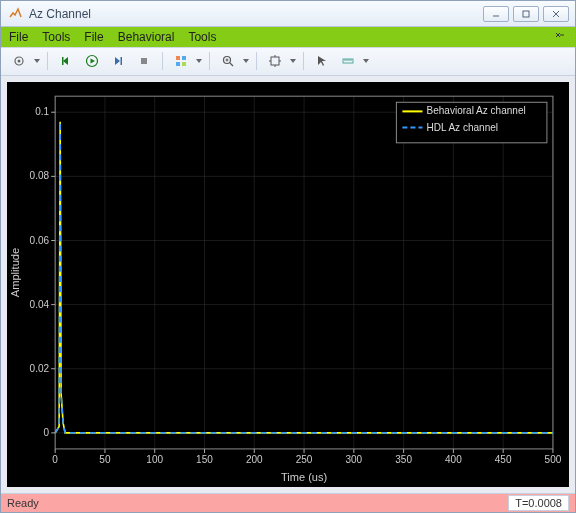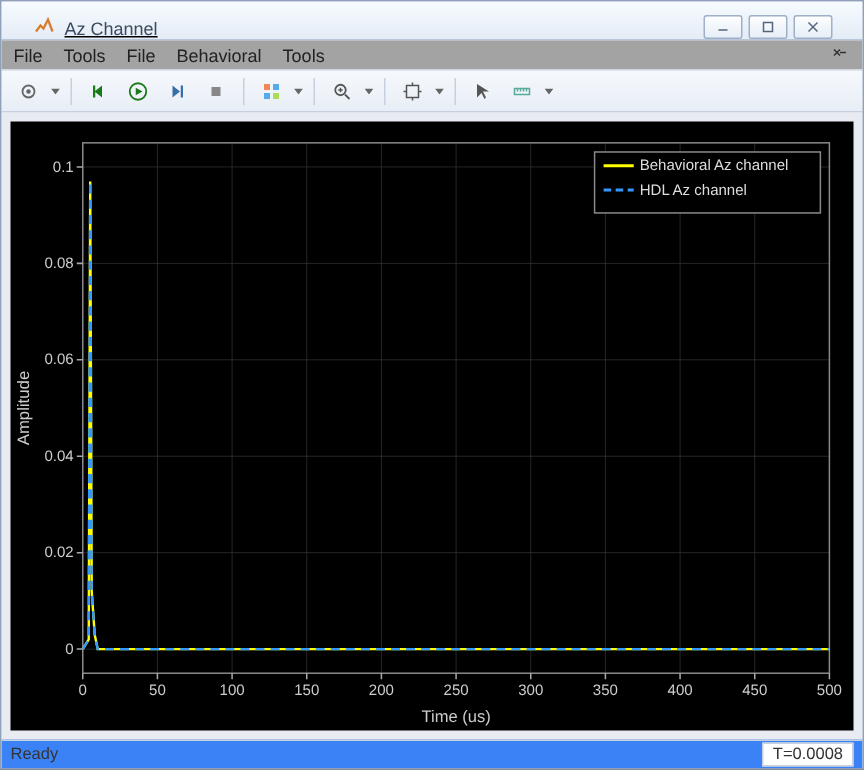--- a/index.html
+++ b/index.html
@@ -1,38 +1,38 @@
 <!DOCTYPE html>
 <html><head>
 <meta charset="utf-8">
 <style>
   * { box-sizing: border-box; margin: 0; padding: 0; font-family: "Segoe UI", Arial, sans-serif; }
   body { width: 576px; height: 513px; background: #e8ecf2; display: flex; flex-direction: column; border:1px solid #8fa1b9; }
   
-  .titlebar { height: 28px; background: linear-gradient(#f7fbff,#e4ecf6); display:flex; align-items:flex-end; padding:0 20px; border-bottom:1px solid #b9c7d9;text-decoration:underline; }
+  .titlebar { height: 28px; background: linear-gradient(#f7fbff,#e4ecf6); display:flex; align-items:center; padding:0 6px; border-bottom:1px solid #b9c7d9; }
   .titlebar .app-icon { width:16px; height:16px; margin-right:6px; display:flex; align-items:center; justify-content:center; }
   .titlebar .title { font-size:12px; color:#3b4a5e; flex:1; }
   .titlebar .winbtns { display:flex; gap:4px; }
   .titlebar .winbtn { width:26px; height:16px; border:1px solid #9fb1c8; border-radius:2px; background:linear-gradient(#fdfeff,#e6eef7); display:flex; align-items:center; justify-content:center; }
   .titlebar .winbtn svg { stroke:#55667c; }
   
-  .menubar { height:22px; background:#a3a3a3; display:flex; align-items:center; padding:0 8px; gap:14px; border-bottom:1px solid #d0d8e3; font-size:12px; color:#222; }
+  .menubar { height:22px; background:#84cc16; display:flex; align-items:center; padding:0 8px; gap:14px; border-bottom:1px solid #d0d8e3; font-size:12px; color:#222; }
   .menubar .menu-item { cursor:default; }
   .menubar .spacer { flex:1; }
   .menubar .pinbtn { width:14px; height:14px; display:flex; align-items:center; justify-content:center; }
   
   .toolbar { height:30px; background:linear-gradient(#f6f9fd,#e8eef6); display:flex; align-items:center; padding:0 6px; gap:2px; border-bottom:1px solid #c6d0de; }
   .tbtn { width:24px; height:22px; border:1px solid transparent; border-radius:3px; display:flex; align-items:center; justify-content:center; }
   .tsep { width:1px; height:18px; background:#c6d0de; margin:0 4px; }
   .tdrop { width:8px; display:flex; align-items:center; justify-content:center; }
   
   .chart-wrap { flex:1; background:#e8ecf2; padding:6px; }
   .chart-bg { width:100%; height:100%; background:#000; position:relative; }
   
-  .statusbar { height:20px; background:#3b82f6; border-top:1px solid #c6d0de; display:flex; align-items:center; padding:0 6px; font-size:11px; color:#333; }
+  .statusbar { height:20px; background:#fca5a5; border-top:1px solid #c6d0de; display:flex; align-items:center; padding:0 6px; font-size:11px; color:#333; }
   .statusbar .sflex { flex:1; }
   .statusbar .tbox { border:1px solid #c6d0de; padding:0 6px; height:16px; line-height:14px; background:#fff; }
 </style>
 </head>
 <body>
 
 <div class="titlebar">
   <span class="app-icon">
     <svg width="14" height="14" viewBox="0 0 14 14">
         <path d="M2 10 L5 6 L7 8 L10 2 L13 10" fill="none" stroke="#d97b29" stroke-width="1.5"></path>

